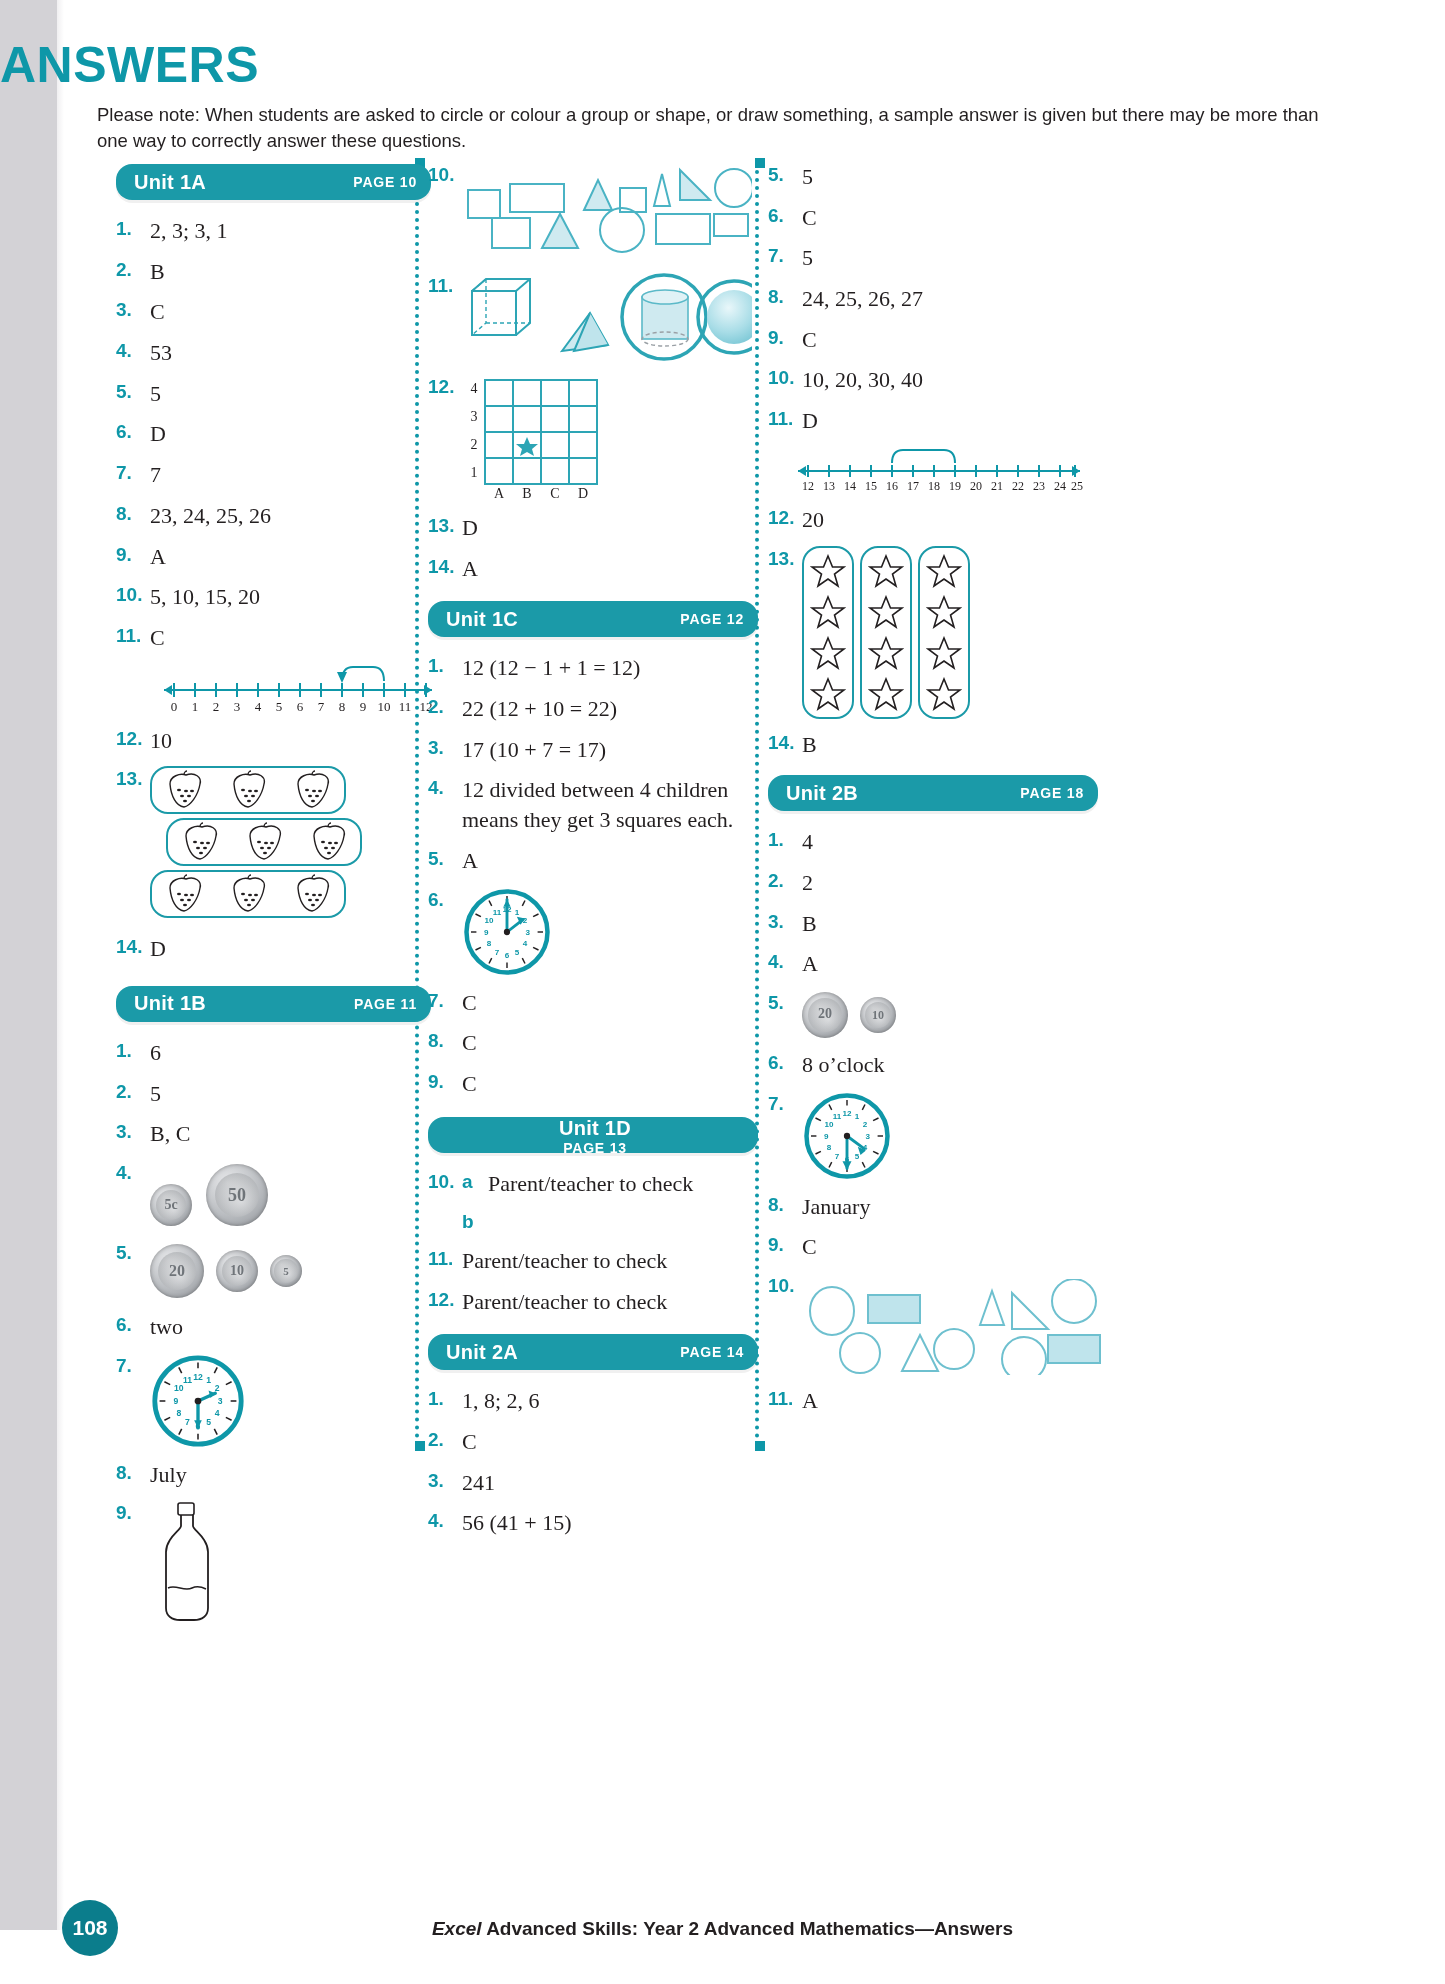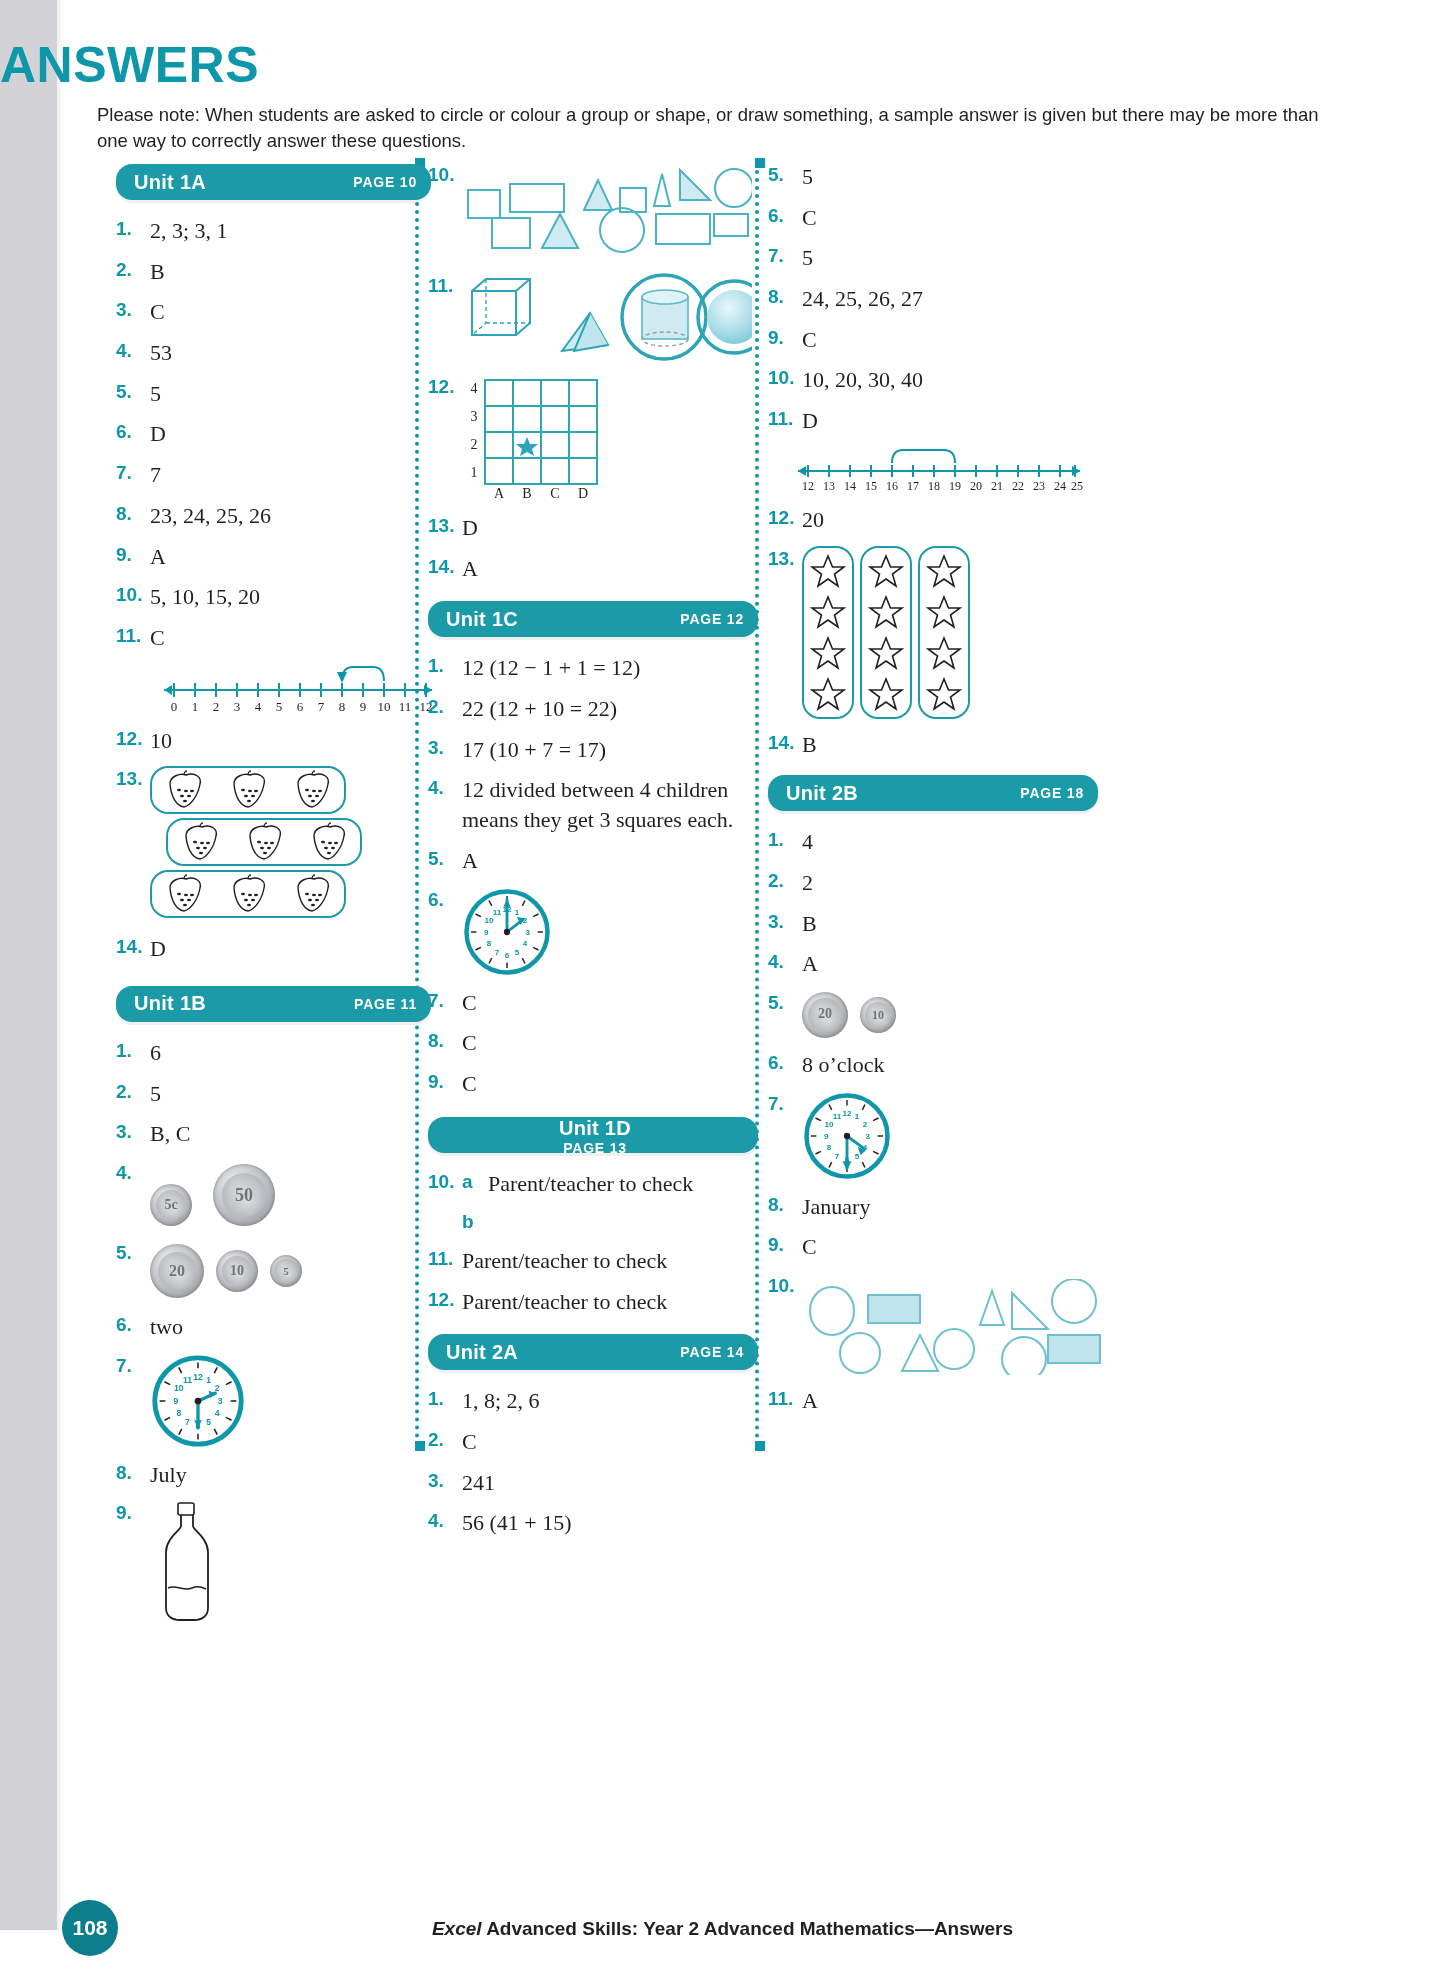--- a/index.html
+++ b/index.html
@@ -455,21 +455,21 @@
           <span class="num">2.</span>
           <span class="txt">5</span>
         </div>
       <div class="ans">
           <span class="num">3.</span>
           <span class="txt">B, C</span>
         </div>
 
       <div class="ans">
         <span class="num">4.</span>
-        <span class="txt" style="display:flex;align-items:flex-end;gap:21px;padding-top:4px;">
+        <span class="txt" style="display:flex;align-items:flex-end;gap:14px;padding-top:4px;">
           <span class="coin" style="width:42px;height:42px;">
               <span class="coin-label" style="font-size:14px;">5c</span>
             </span>
           <span class="coin" style="width:62px;height:62px;">
               <span class="coin-label" style="font-size:18px;">50</span>
             </span>
         </span>
       </div>
 
       <div class="ans" style="margin-top:14px;">

